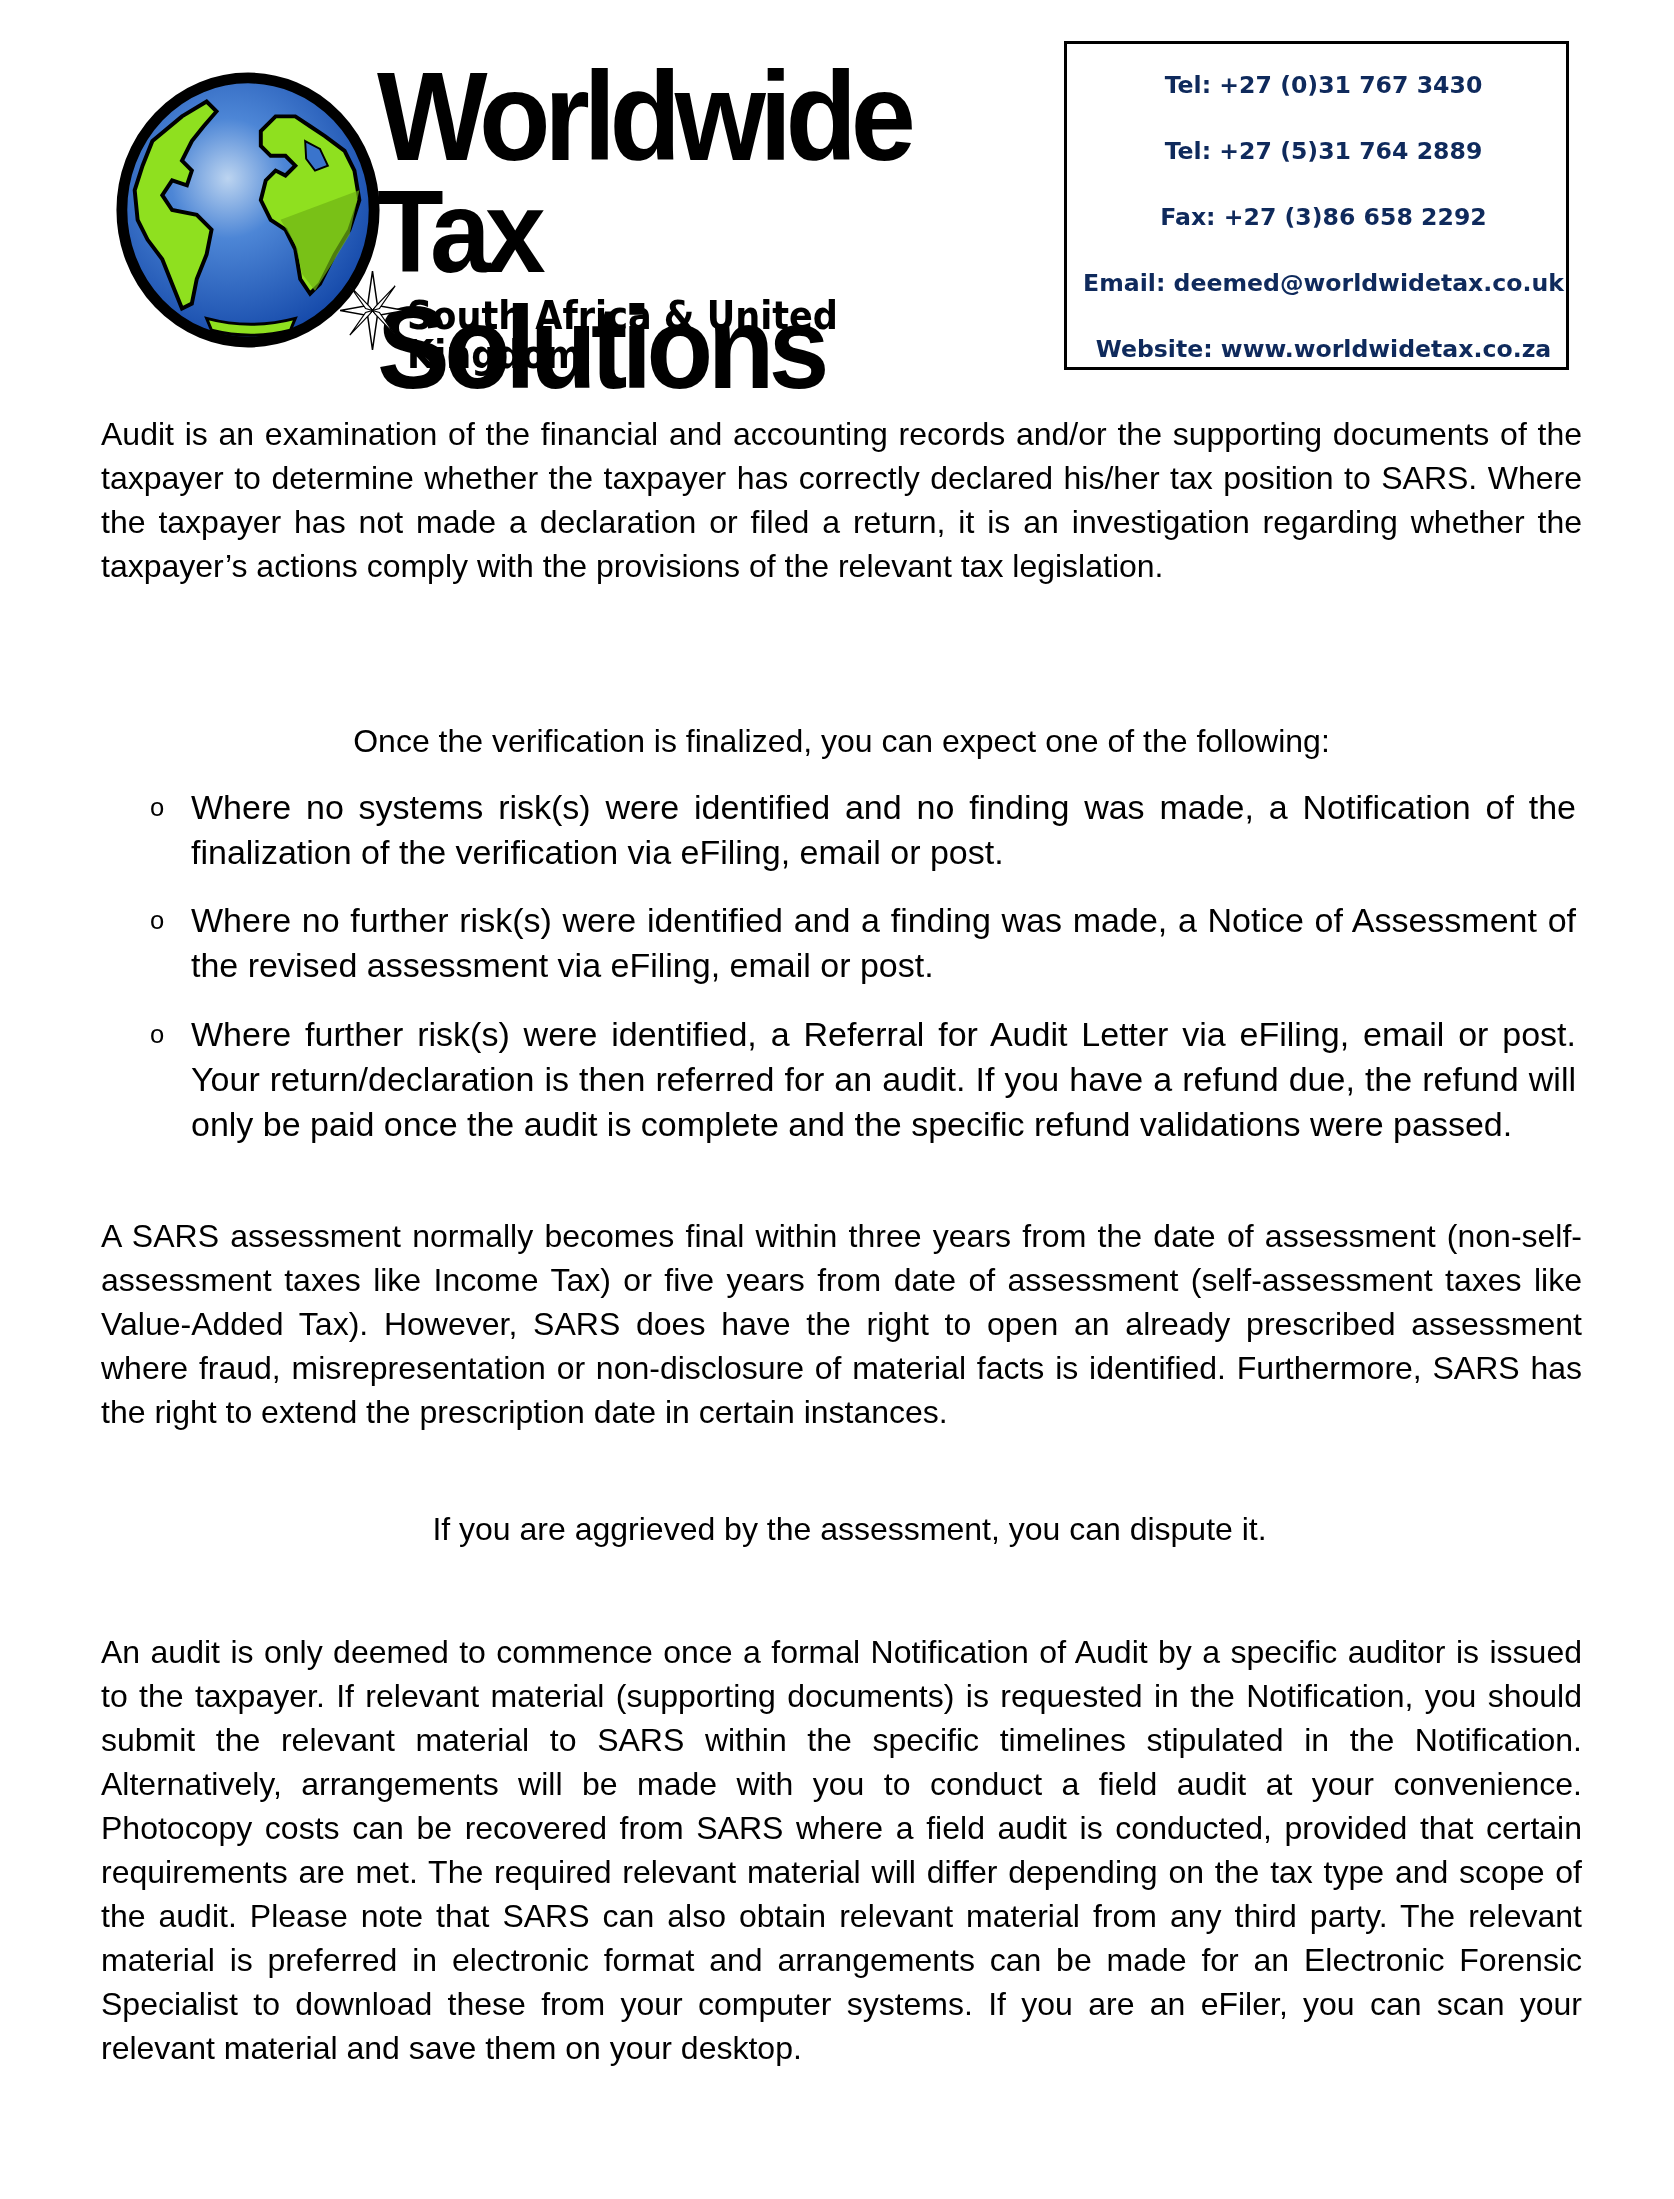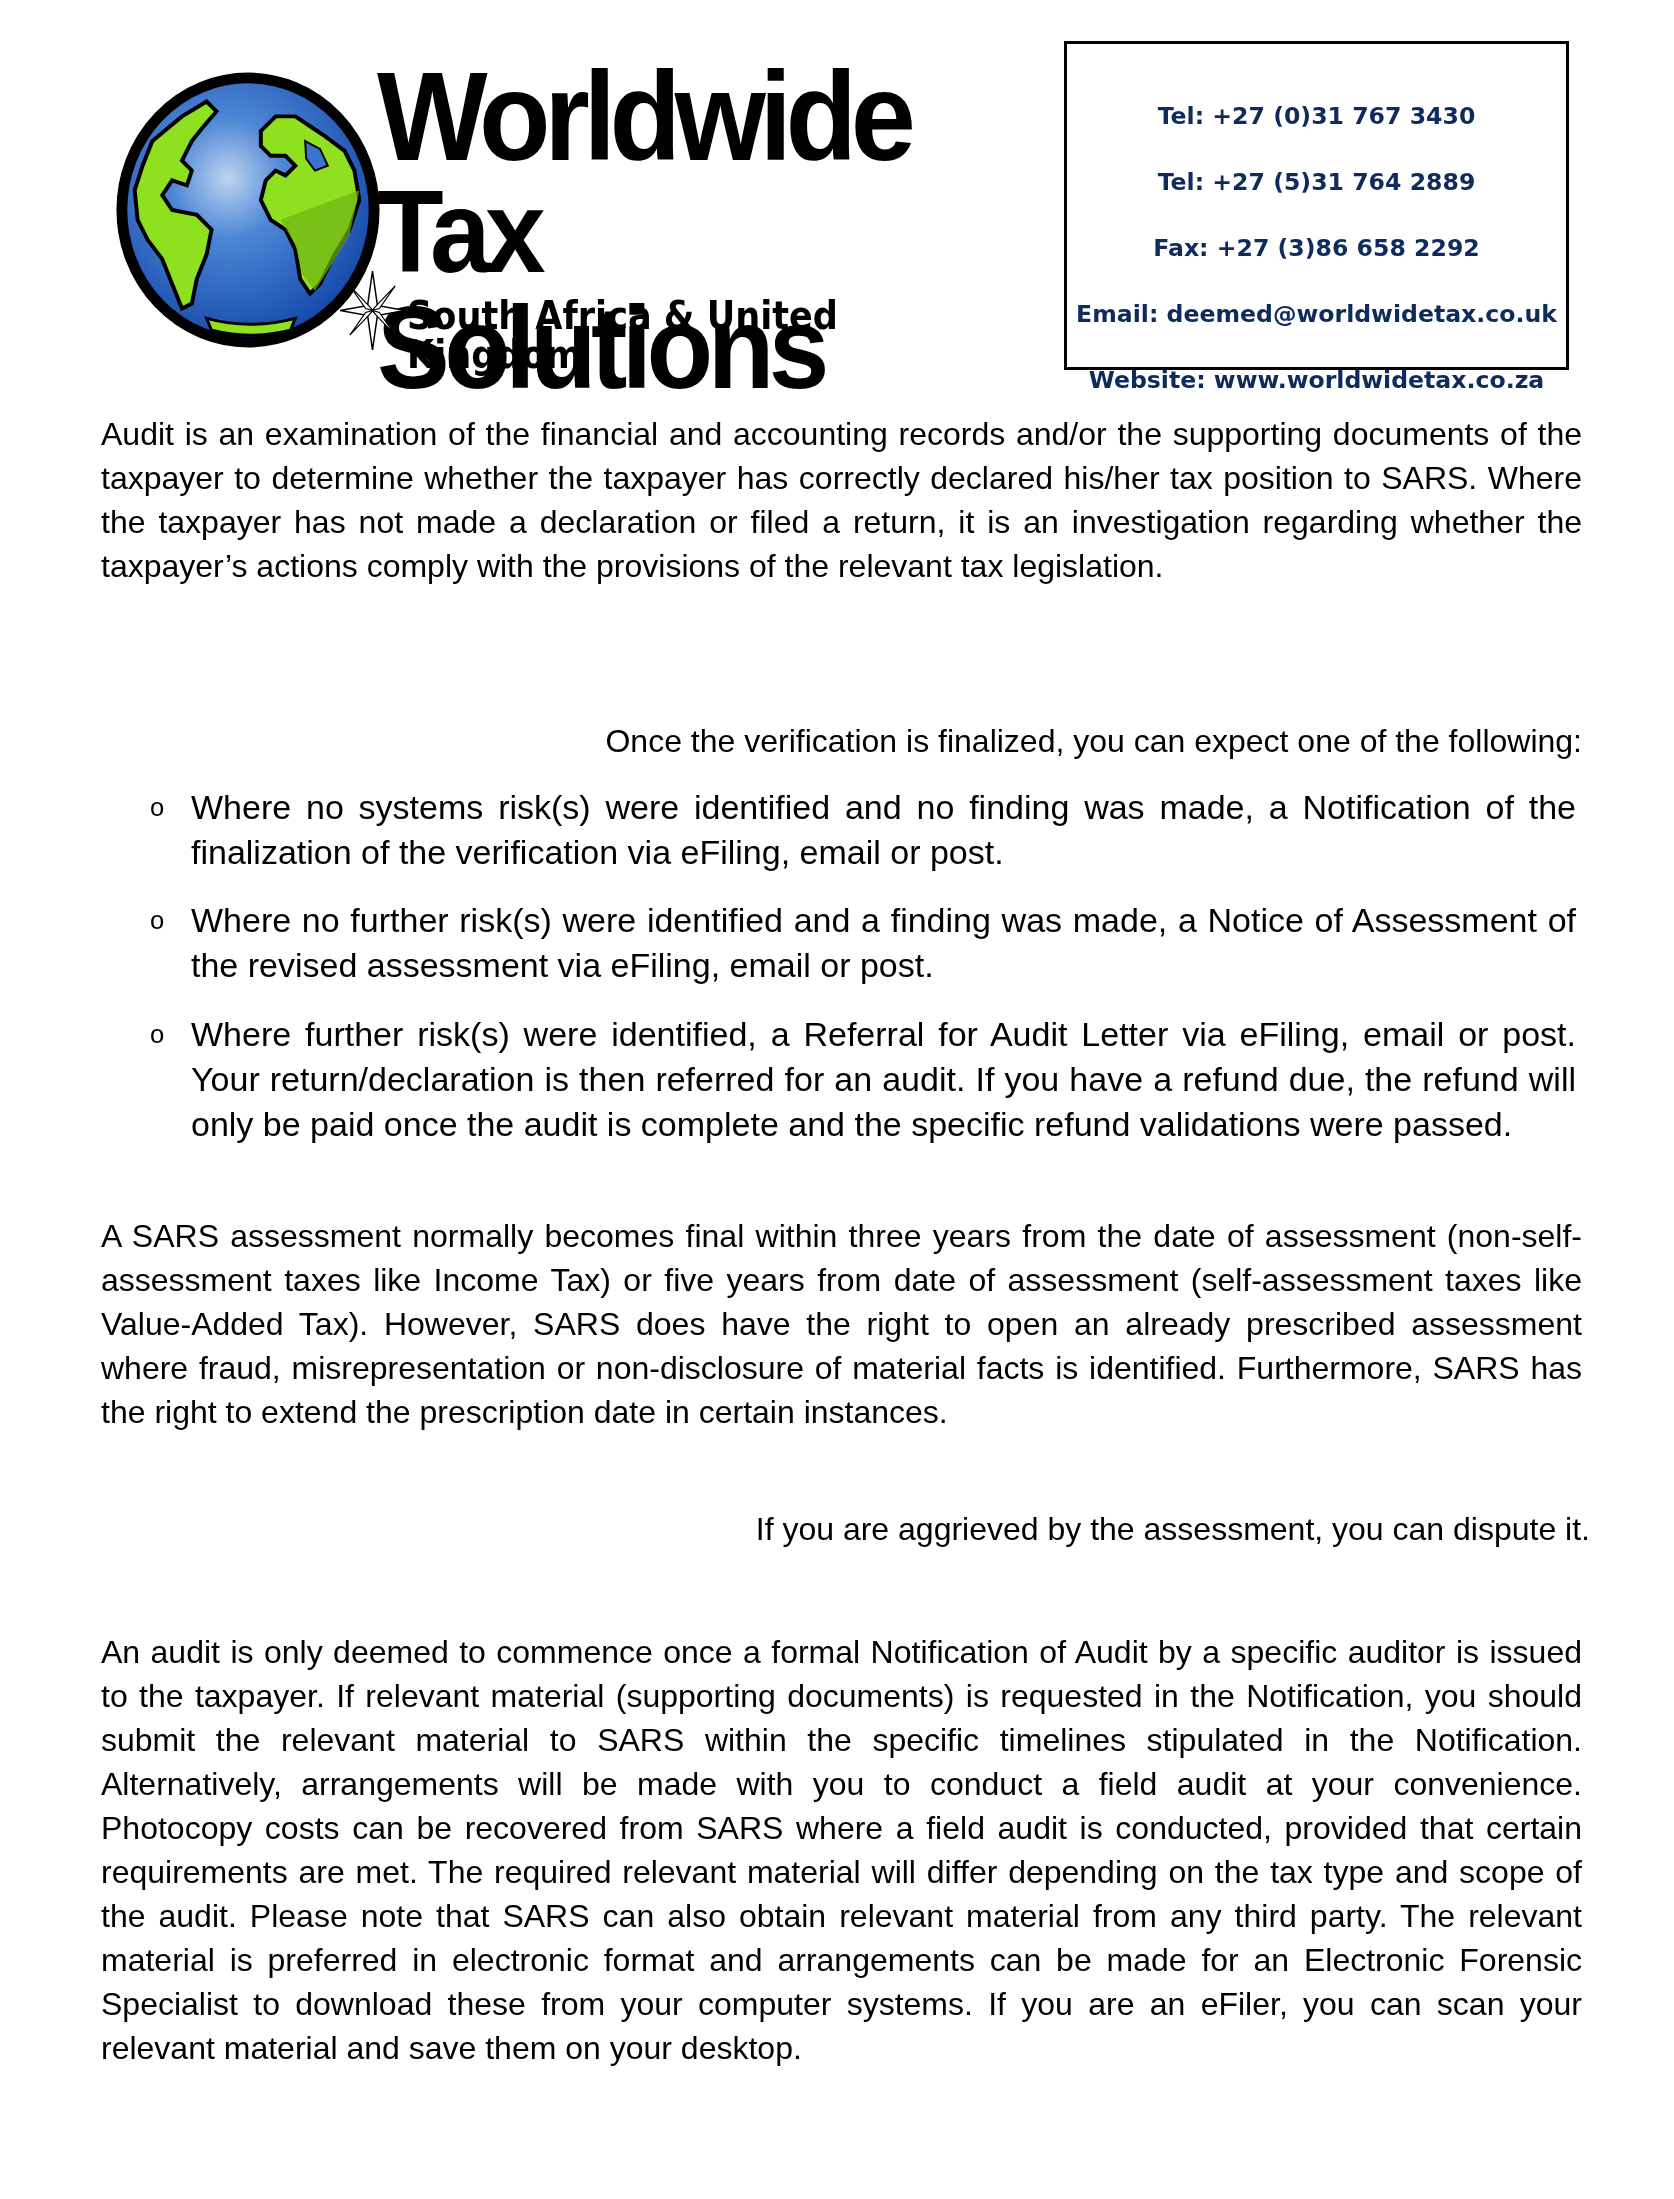--- a/index.html
+++ b/index.html
@@ -5,24 +5,24 @@
   html, body { margin:0; padding:0; background:#ffffff; }
   body { width:1675px; height:2200px; position:relative; overflow:hidden; font-family:"Liberation Sans", sans-serif; color:#000; }
   .header { position:absolute; left:0; top:0; width:1561px; height:394px; }
   .logo { position:absolute; left:113px; top:54px; width:906px; height:305px; }
   .globe { position:absolute; left:0; top:17.7px; width:271px; height:276px; }
   .brand-line1 { position:absolute; left:264px; top:0px; font-family:"Liberation Sans", sans-serif; font-weight:bold; font-size:126px; letter-spacing:-6.9px; line-height:1; color:#000; transform:scaleX(0.93); transform-origin:left top; }
   .brand-line2 { position:absolute; left:264px; top:120px; font-family:"Liberation Sans", sans-serif; font-weight:bold; font-size:116px; letter-spacing:-5.9px; line-height:1; color:#000; transform:scaleX(0.94); transform-origin:left top; }
   .brand-line3 { position:absolute; left:294px; top:242px; font-family:"DejaVu Sans", sans-serif; font-weight:bold; font-size:39px; line-height:1; color:#000; transform:scaleX(0.9); transform-origin:left top; }
   .compass { position:absolute; left:227px; top:217px; width:65px; height:79px; }
   .contact-box { position:absolute; left:1064px; top:41px; width:505px; height:329px; border:3px solid #000; box-sizing:border-box; }
-  .contact-line { position:absolute; left:0; width:100%; text-align:center; font-family:"DejaVu Sans", sans-serif; font-weight:bold; font-size:23.6px; color:#0f2a5c; line-height:1;margin-top:31px; }
+  .contact-line { position:absolute; left:7px; width:100%; text-align:center; font-family:"DejaVu Sans", sans-serif; font-weight:bold; font-size:23.6px; color:#0f2a5c; line-height:1; }
   .content { position:absolute; left:96px; top:0; width:1481px; }
   .para { position:absolute; left:5px; width:1481px; font-size:32px; line-height:44px; text-align:justify; }
-  .plain { text-align:right; }
+  .plain { text-align:center; }
   .bullet { position:absolute; left:54px; width:1426px; font-size:34px; line-height:45px; text-align:justify; }
   .bullet .mark { position:absolute; left:0; top:0; font-size:25.6px; }
   .bullet .btext { display:block; padding-left:41px; text-indent:0; }
 </style>
 </head>
 <body>
 
 <div class="header">
   <div class="logo">
     <svg class="globe" viewBox="0 0 275 280">

